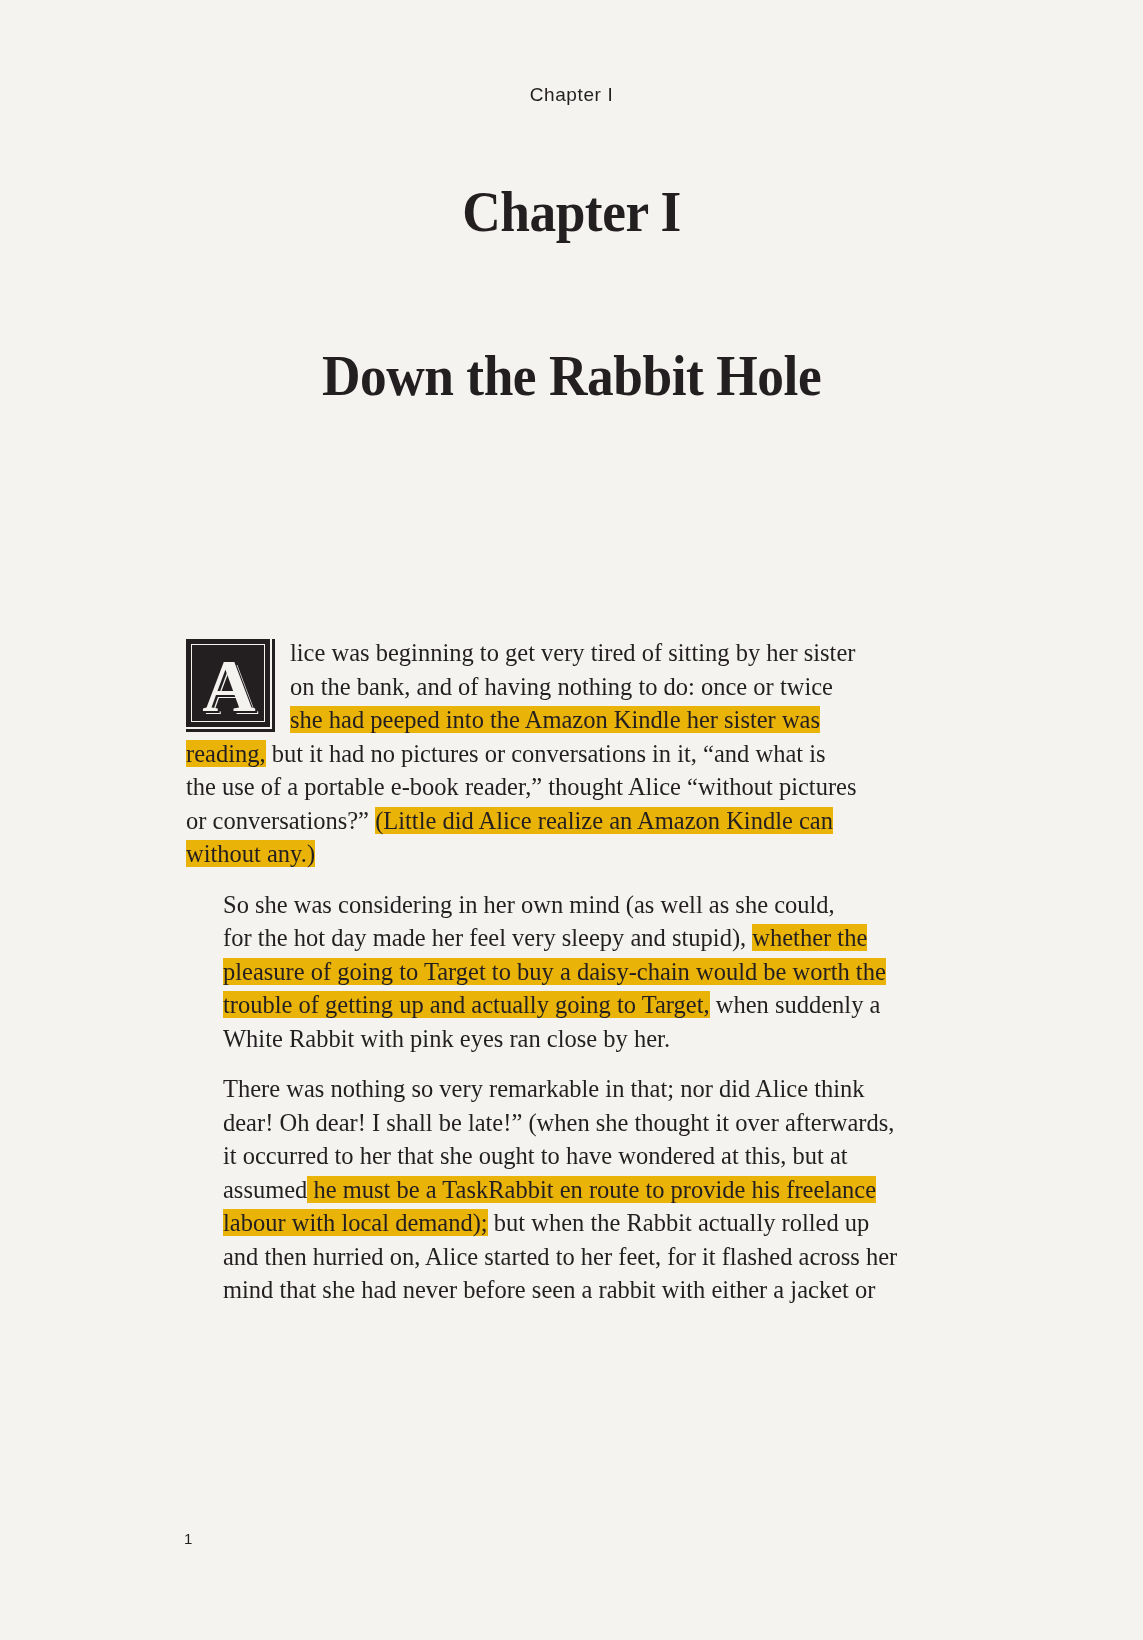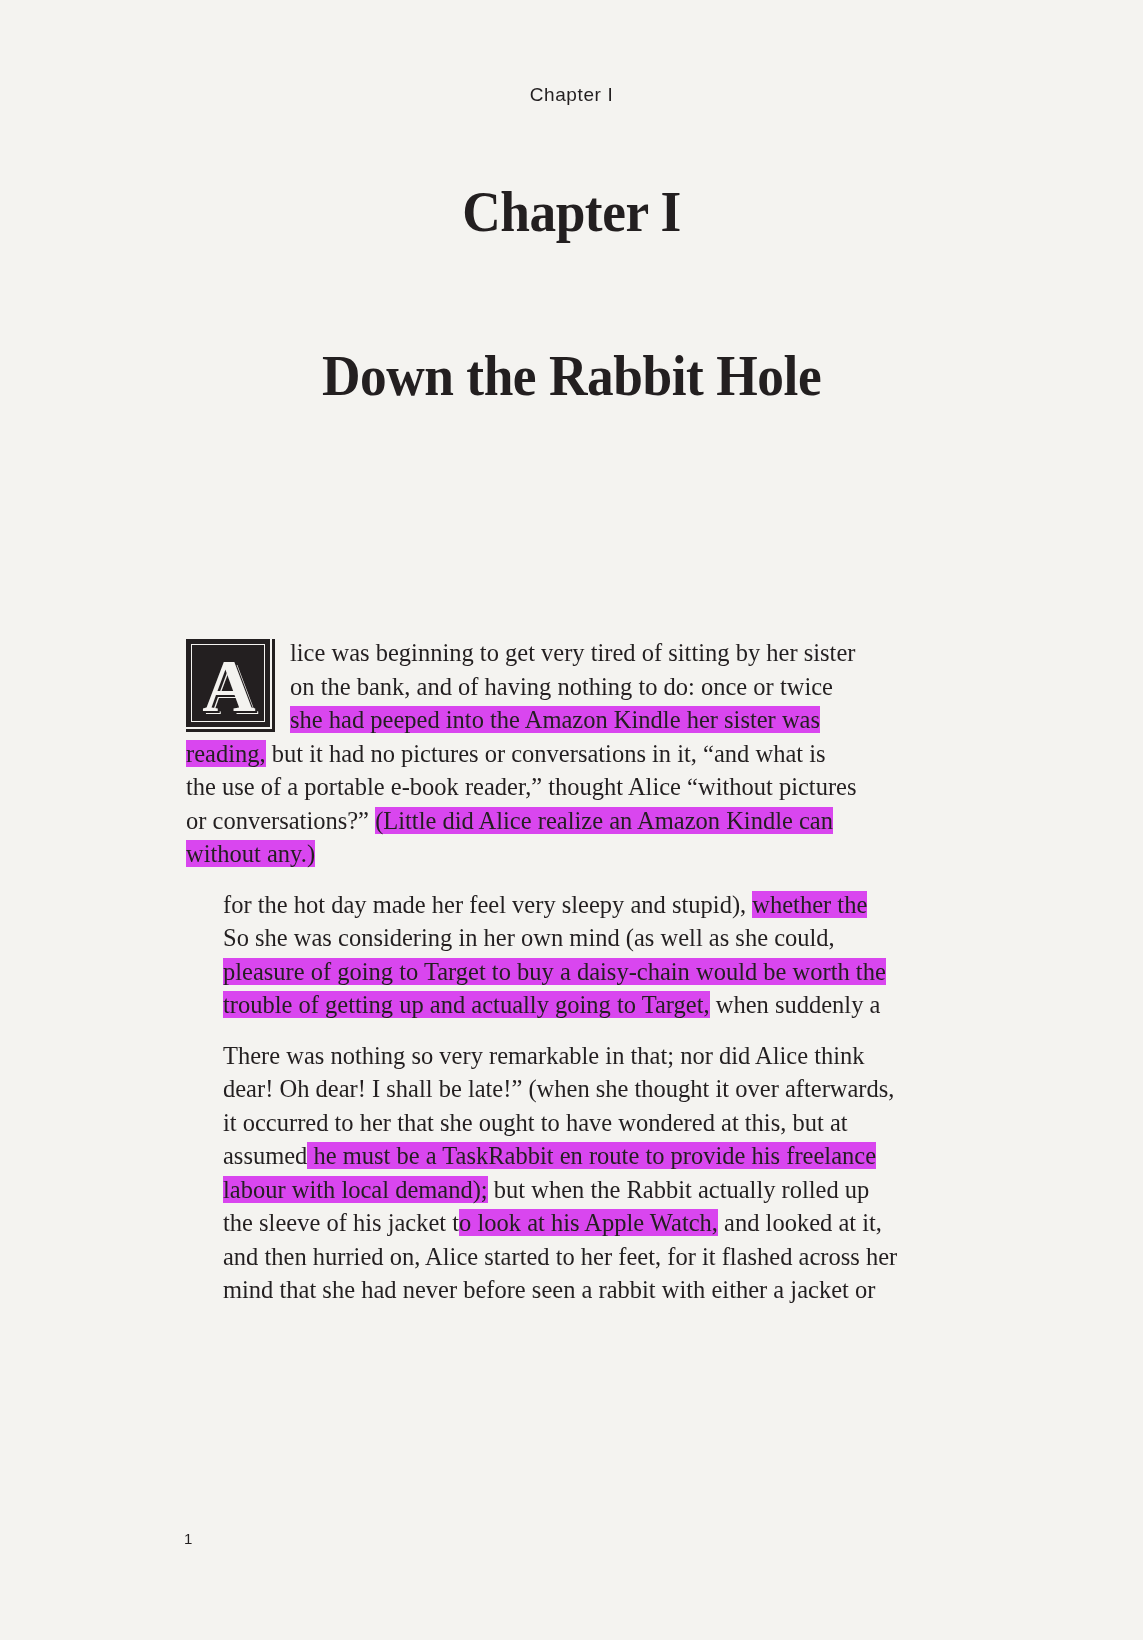--- a/index.html
+++ b/index.html
@@ -21,21 +21,21 @@
     font-family: "Liberation Serif", serif; font-weight: bold; font-size: 58px;
     transform: scaleX(0.92); color: #231f20; letter-spacing: -0.5px;
   }
   .body-text {
     position: absolute; left: 186px; top: 636px; width: 772px;
     font-family: "Liberation Serif", serif; font-size: 24.5px; line-height: 33.5px; color: #231f20;
   }
   .para { margin: 0 0 17px 0; }
   .para.indent { text-indent: 37px; }
   .line { display: block; white-space: nowrap; }
-  .hl { background: #d946ef; }
+  .hl { background: #eab308; }
   .dropcap {
     float: left; width: 92px; height: 96px; margin: 3px 12px 0 0; position: relative;
   }
   .dropcap .outer {
     position: absolute; left: 0; top: 0; width: 86px; height: 90px;
     border-right: 3px solid #231f20; border-bottom: 3px solid #231f20;
   }
   .dropcap .box {
     position: absolute; left: 0; top: 0; width: 84px; height: 88px; background: #231f20;
     border: 1px solid #231f20; box-sizing: border-box;
@@ -72,30 +72,30 @@
     </div>
   <span class="line"><span>lice was beginning to get very tired of sitting by her sister</span></span>
       <span class="line"><span>on the bank, and of having nothing to do: once or twice</span></span>
       <span class="line"><span class="hl">she had peeped into the Amazon Kindle her sister was </span></span>
       <span class="line"><span class="hl">reading,</span><span> but it had no pictures or conversations in it, “and what is</span></span>
       <span class="line"><span>the use of a portable e-book reader,” thought Alice “without pictures</span></span>
       <span class="line"><span>or conversations?” </span><span class="hl">(Little did Alice realize an Amazon Kindle can</span></span>
       <span class="line"><span class="hl">without any.)</span></span>
     </div>
   <div class="para indent">
+      <span class="line"><span>So she was considering in her own mind (as well as she could,</span></span>
       <span class="line"><span>for the hot day made her feel very sleepy and stupid), </span><span class="hl">whether the </span></span>
-      <span class="line"><span>So she was considering in her own mind (as well as she could,</span></span>
       <span class="line"><span class="hl">pleasure of going to Target to buy a daisy-chain would be worth the</span></span>
       <span class="line"><span class="hl">trouble of getting up and actually going to Target,</span><span> when suddenly a</span></span>
+      <span class="line"><span>White Rabbit with pink eyes ran close by her.</span></span>
     </div>
   <div class="para indent">
       <span class="line"><span>There was nothing so very remarkable in that; nor did Alice think</span></span>
       <span class="line"><span>dear! Oh dear! I shall be late!” (when she thought it over afterwards,</span></span>
       <span class="line"><span>it occurred to her that she ought to have wondered at this, but at</span></span>
       <span class="line"><span>assumed</span><span class="hl"> he must be a TaskRabbit en route to provide his freelance</span></span>
       <span class="line"><span class="hl">labour with local demand);</span><span> but when the Rabbit actually rolled up</span></span>
-      <span class="line"><span>the sleeve of his jacket t</span><span class="hl">o look at his Apple Watch,</span><span> and looked at it,</span></span>
       <span class="line"><span>and then hurried on, Alice started to her feet, for it flashed across her</span></span>
       <span class="line"><span>mind that she had never before seen a rabbit with either a jacket or</span></span>
     </div>
 </div>
 
 <div class="page-number">1</div>
 
 </body></html>

